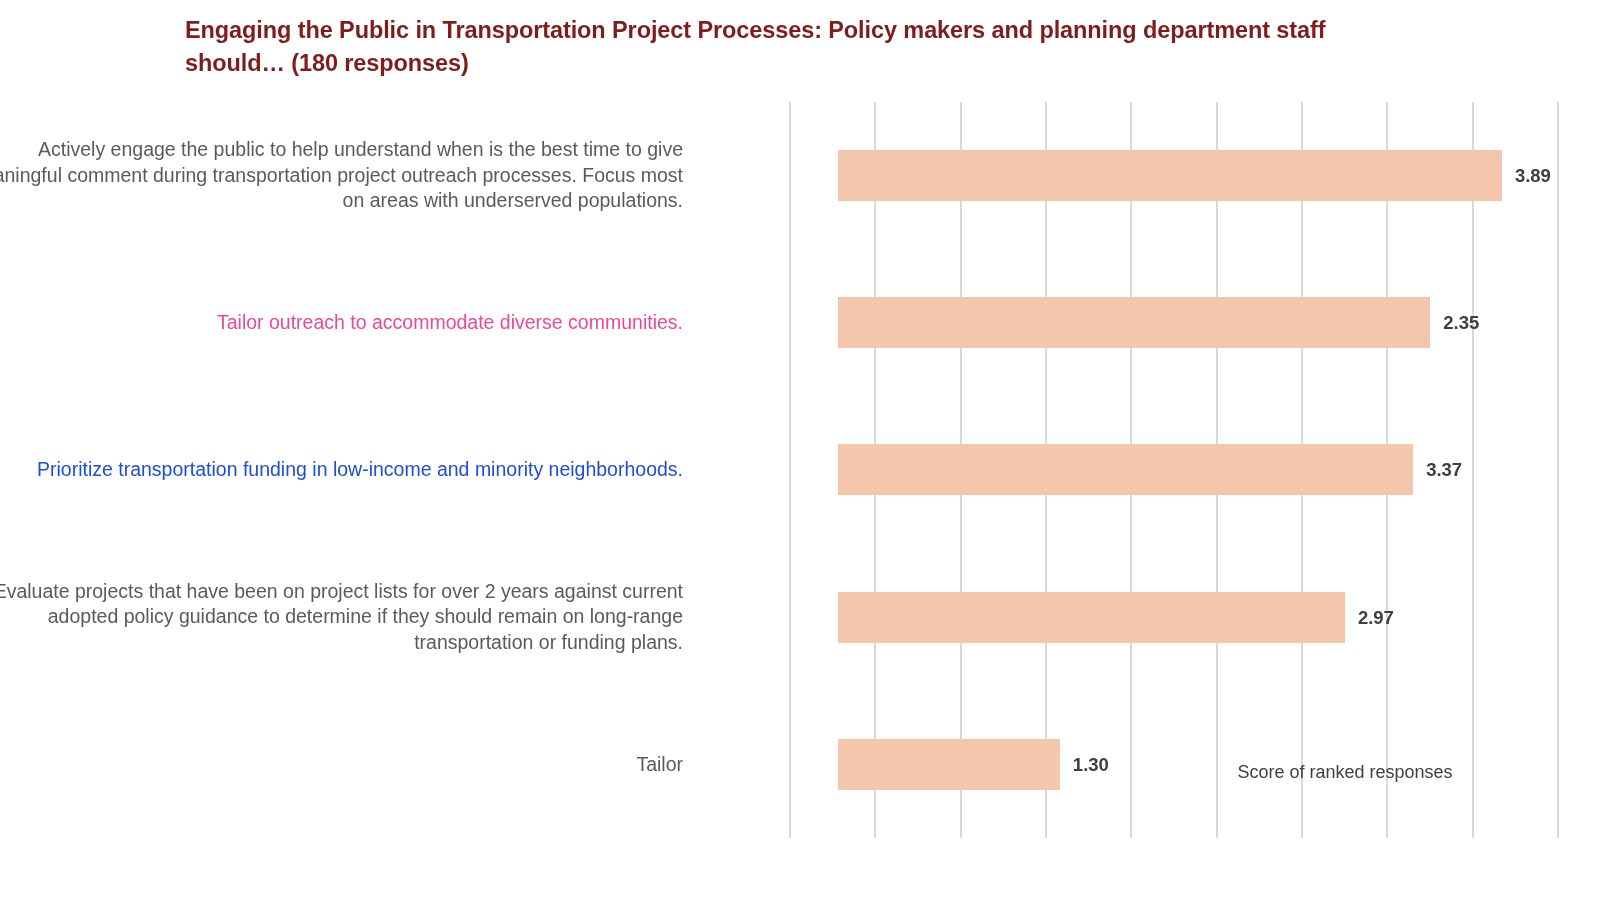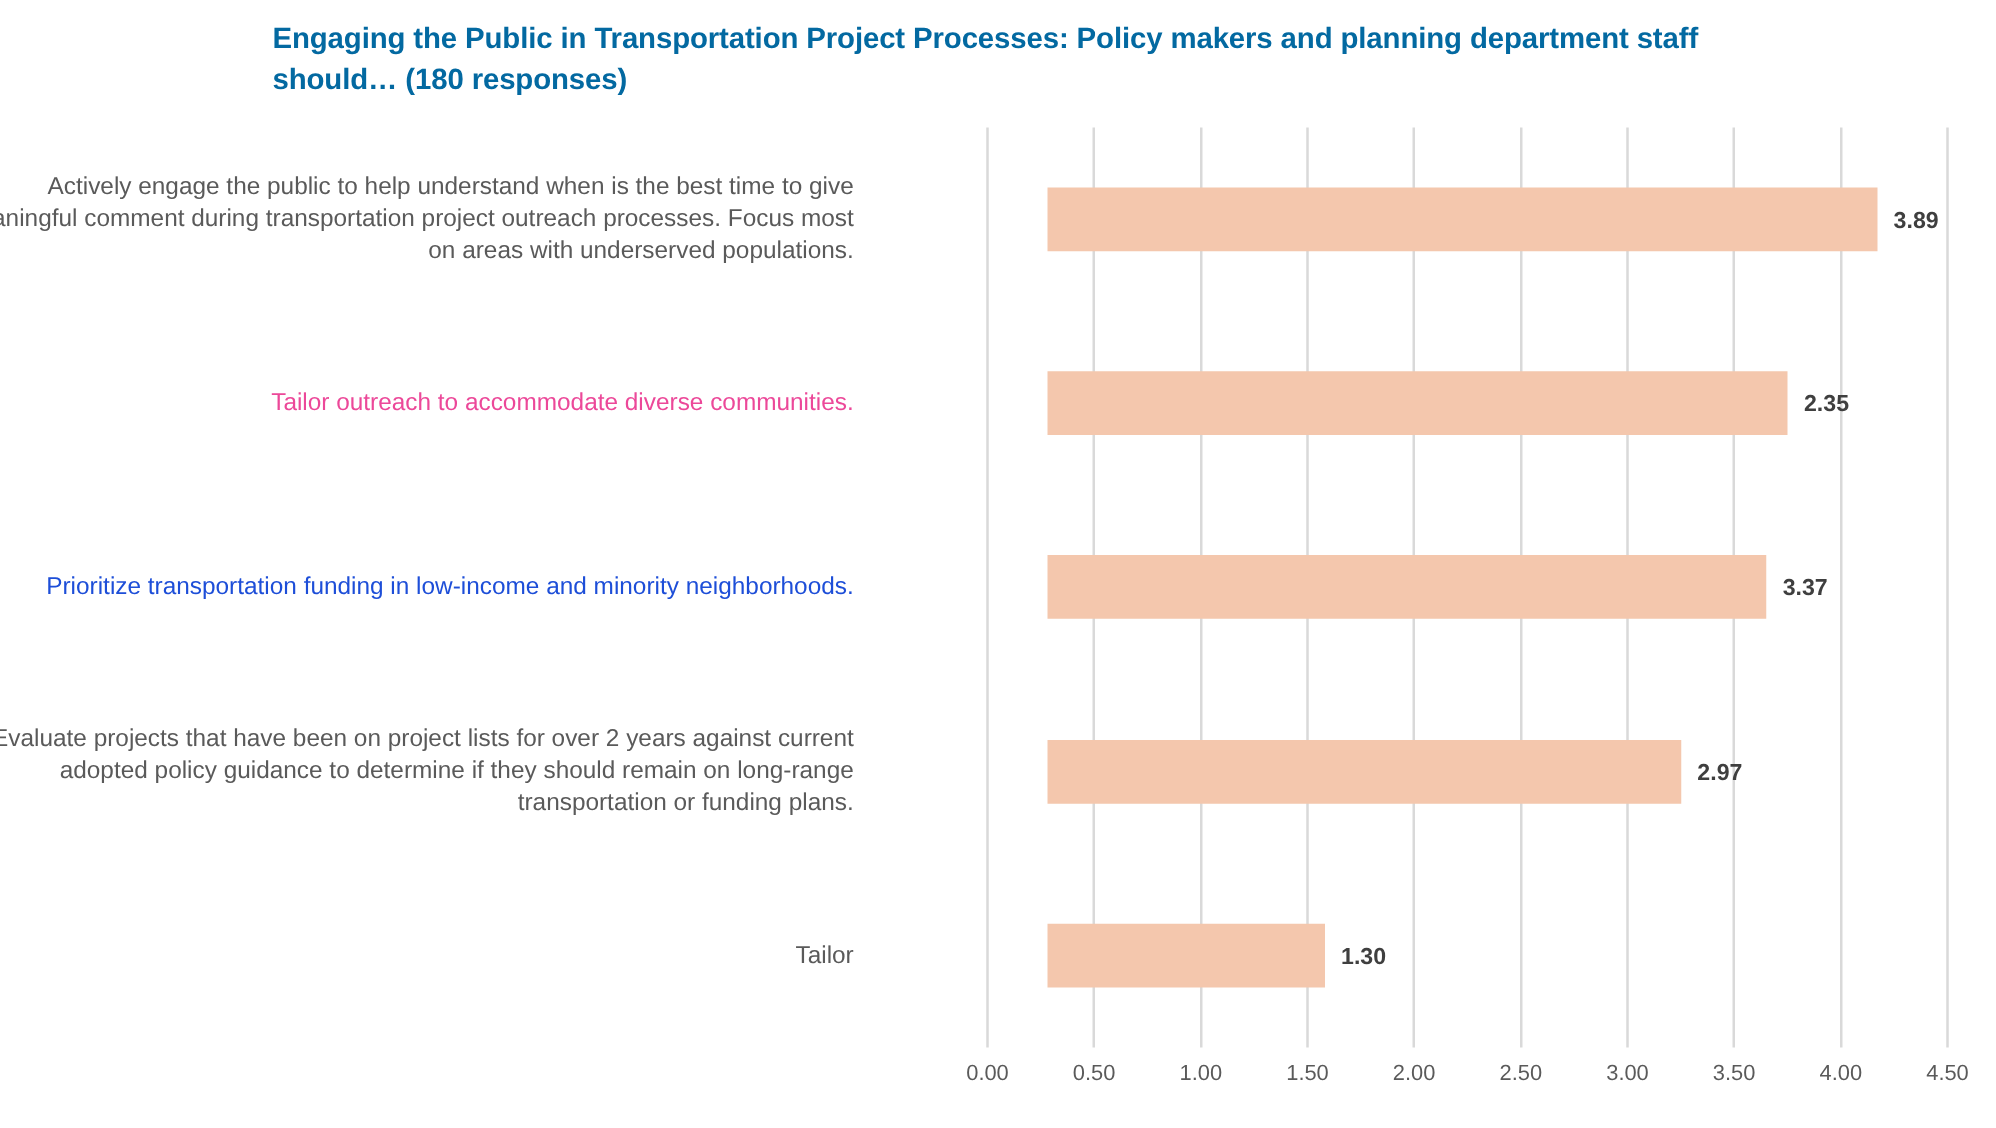--- a/index.html
+++ b/index.html
@@ -18,23 +18,22 @@
 
   
   #chart-title {
     position: absolute;
     left: 185px;
     top: 14px;
     width: 1220px;
     font-size: 23.5px;
     font-weight: bold;
     line-height: 1.42;
-    color: #0369a1;
+    color: #7f1d1d;
     letter-spacing: -0.1px;
-    margin-left: 33px;
   }
 
   
   #chart-area {
     position: absolute;
     left: 0;
     top: 0;
     width: 1515px;
     height: 902px;
   }
@@ -173,27 +172,16 @@
           <div class="bar" style="width: 506.88px; background: rgb(244, 199, 173);"></div>
           <div class="bar-value" style="left: 506.88px;">2.97</div>
         </div>
         <div class="bar-band" style="top: 588.8px;">
           <div class="bar" style="width: 221.867px; background: rgb(244, 199, 173);"></div>
           <div class="bar-value" style="left: 221.867px;">1.30</div>
         </div>
       </div>
   </div>
 
+  <div id="axis-caption" style="left: 1135px;">Score of ranked responses</div>
 
-  <div id="xaxis-labels">
-      <div class="tick-label" style="left: 790px;">0.00</div>
-      <div class="tick-label" style="left: 875.333px;">0.50</div>
-      <div class="tick-label" style="left: 960.667px;">1.00</div>
-      <div class="tick-label" style="left: 1046px;">1.50</div>
-      <div class="tick-label" style="left: 1131.33px;">2.00</div>
-      <div class="tick-label" style="left: 1216.67px;">2.50</div>
-      <div class="tick-label" style="left: 1302px;">3.00</div>
-      <div class="tick-label" style="left: 1387.33px;">3.50</div>
-      <div class="tick-label" style="left: 1472.67px;">4.00</div>
-      <div class="tick-label" style="left: 1558px;">4.50</div>
-    </div>
 
 </div>
 
 </body></html>

